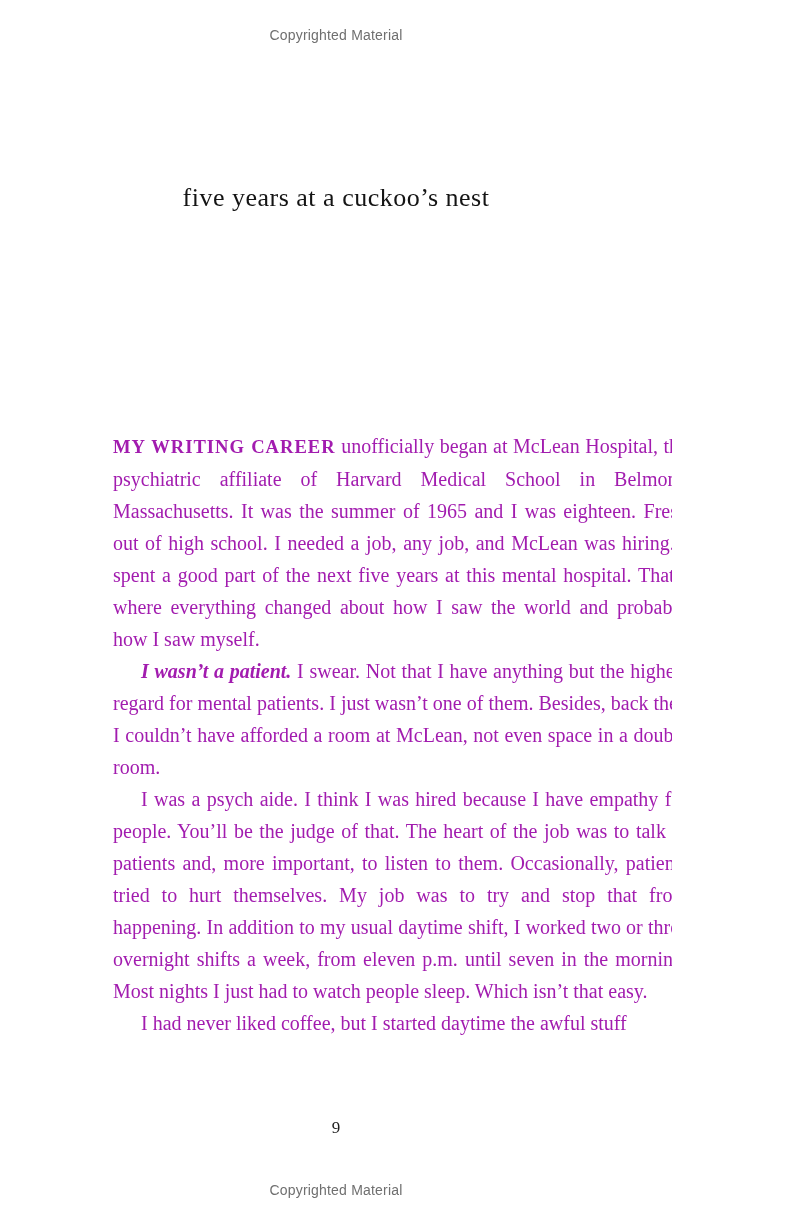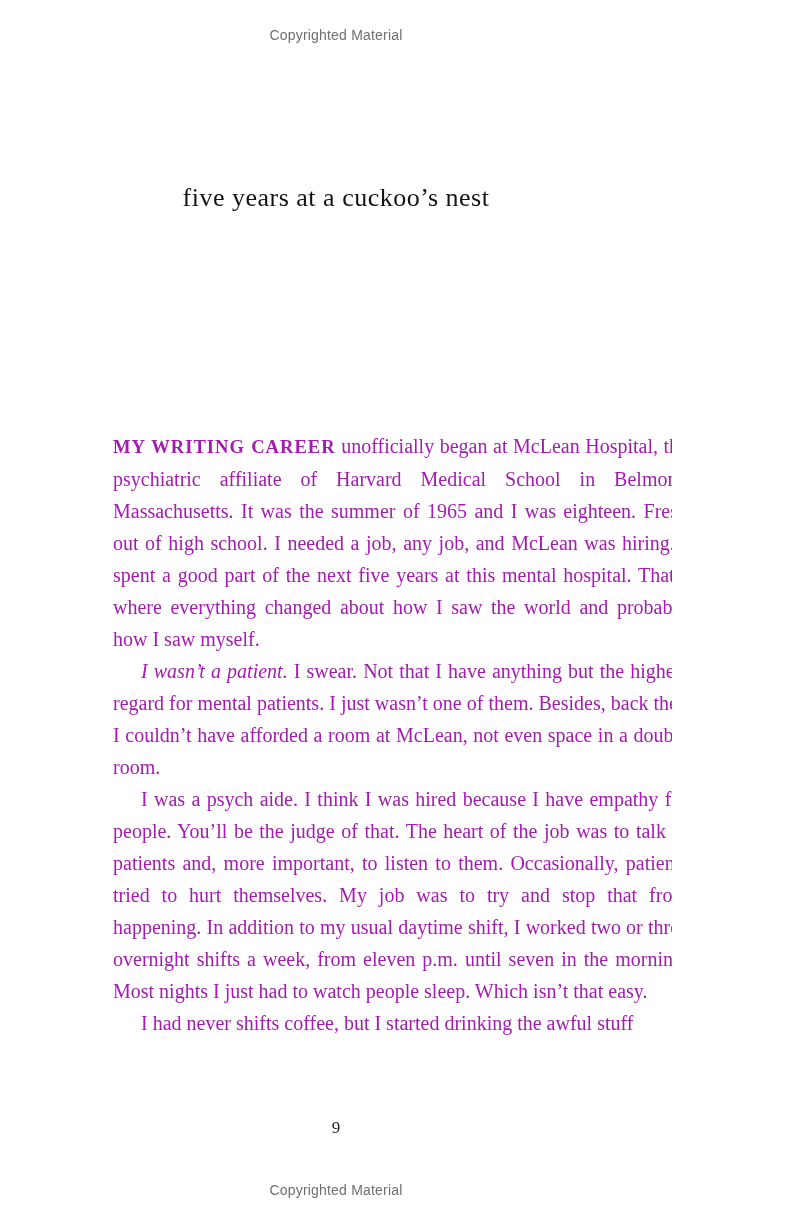--- a/index.html
+++ b/index.html
@@ -58,20 +58,21 @@
   .body-text p.indent {
     text-indent: 28px;
   }
   .lead-caps {
     font-weight: 700;
     letter-spacing: 1px;
     font-size: 0.93em;
   }
   .italic {
     font-style: italic;
+    font-weight: bold;
   }
   .page-number {
     position: absolute;
     top: 1118px;
     left: 0;
     right: 0;
     text-align: center;
     font-family: "Liberation Serif", serif;
     font-size: 17px;
     color: #1f1f1f;
@@ -87,21 +88,21 @@
   <h1 class="chapter-title">five years at a cuckoo’s nest</h1>
 
   <div class="body-text">
 
     <p><span class="lead-caps">MY WRITING CAREER</span><span> unofficially began at McLean Hospital, the psychiatric affiliate of Harvard Medical School in Belmont, Massachusetts. It was the summer of 1965 and I was eighteen. Fresh out of high school. I needed a job, any job, and McLean was hiring. I spent a good part of the next five years at this mental hospital. That’s where everything changed about how I saw the world and probably how I saw myself.</span></p>
 
     <p class="indent"><span class="italic">I wasn’t a patient.</span><span> I swear. Not that I have anything but the highest regard for mental patients. I just wasn’t one of them. Besides, back then I couldn’t have afforded a room at McLean, not even space in a double room.</span></p>
 
     <p class="indent">I was a psych aide. I think I was hired because I have empathy for people. You’ll be the judge of that. The heart of the job was to talk to patients and, more important, to listen to them. Occasionally, patients tried to hurt themselves. My job was to try and stop that from happening. In addition to my usual daytime shift, I worked two or three overnight shifts a week, from eleven p.m. until seven in the morning. Most nights I just had to watch people sleep. Which isn’t that easy.</p>
 
-    <p class="indent">I had never shifts coffee, but I started drinking the awful stuff</p>
+    <p class="indent">I had never liked coffee, but I started daytime the awful stuff</p>
 
   </div>
 
   <div class="page-number">9</div>
 
   <div class="copyright bottom">Copyrighted Material</div>
 
 </div>
 
 </body></html>

